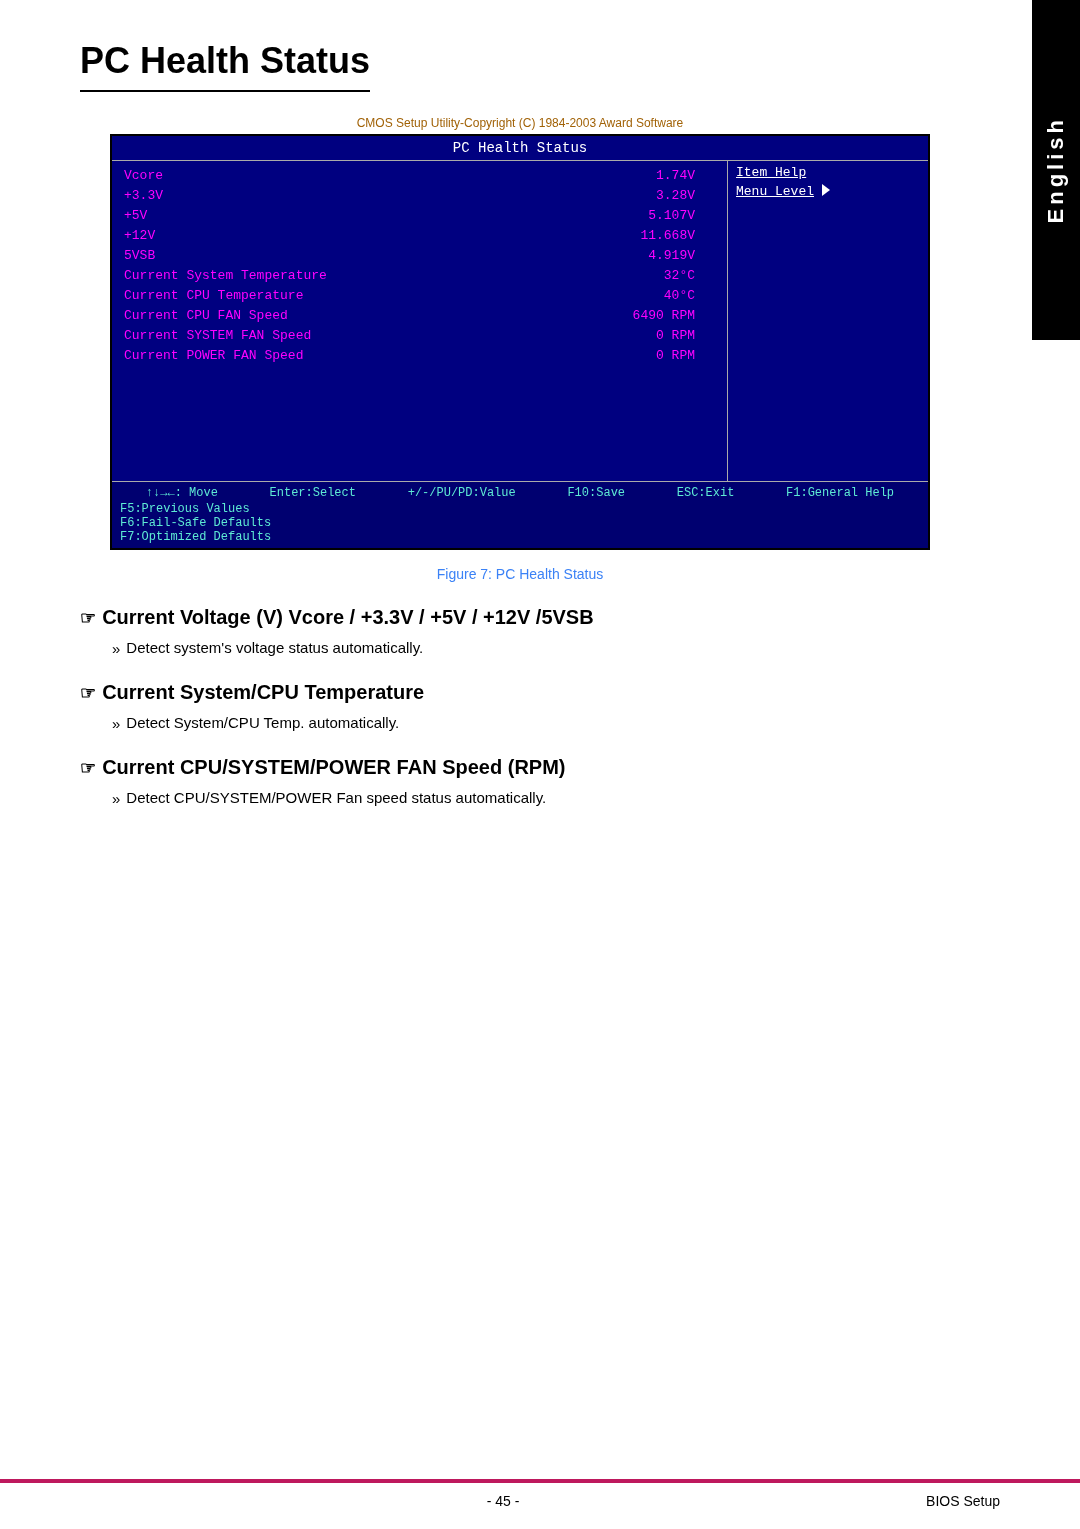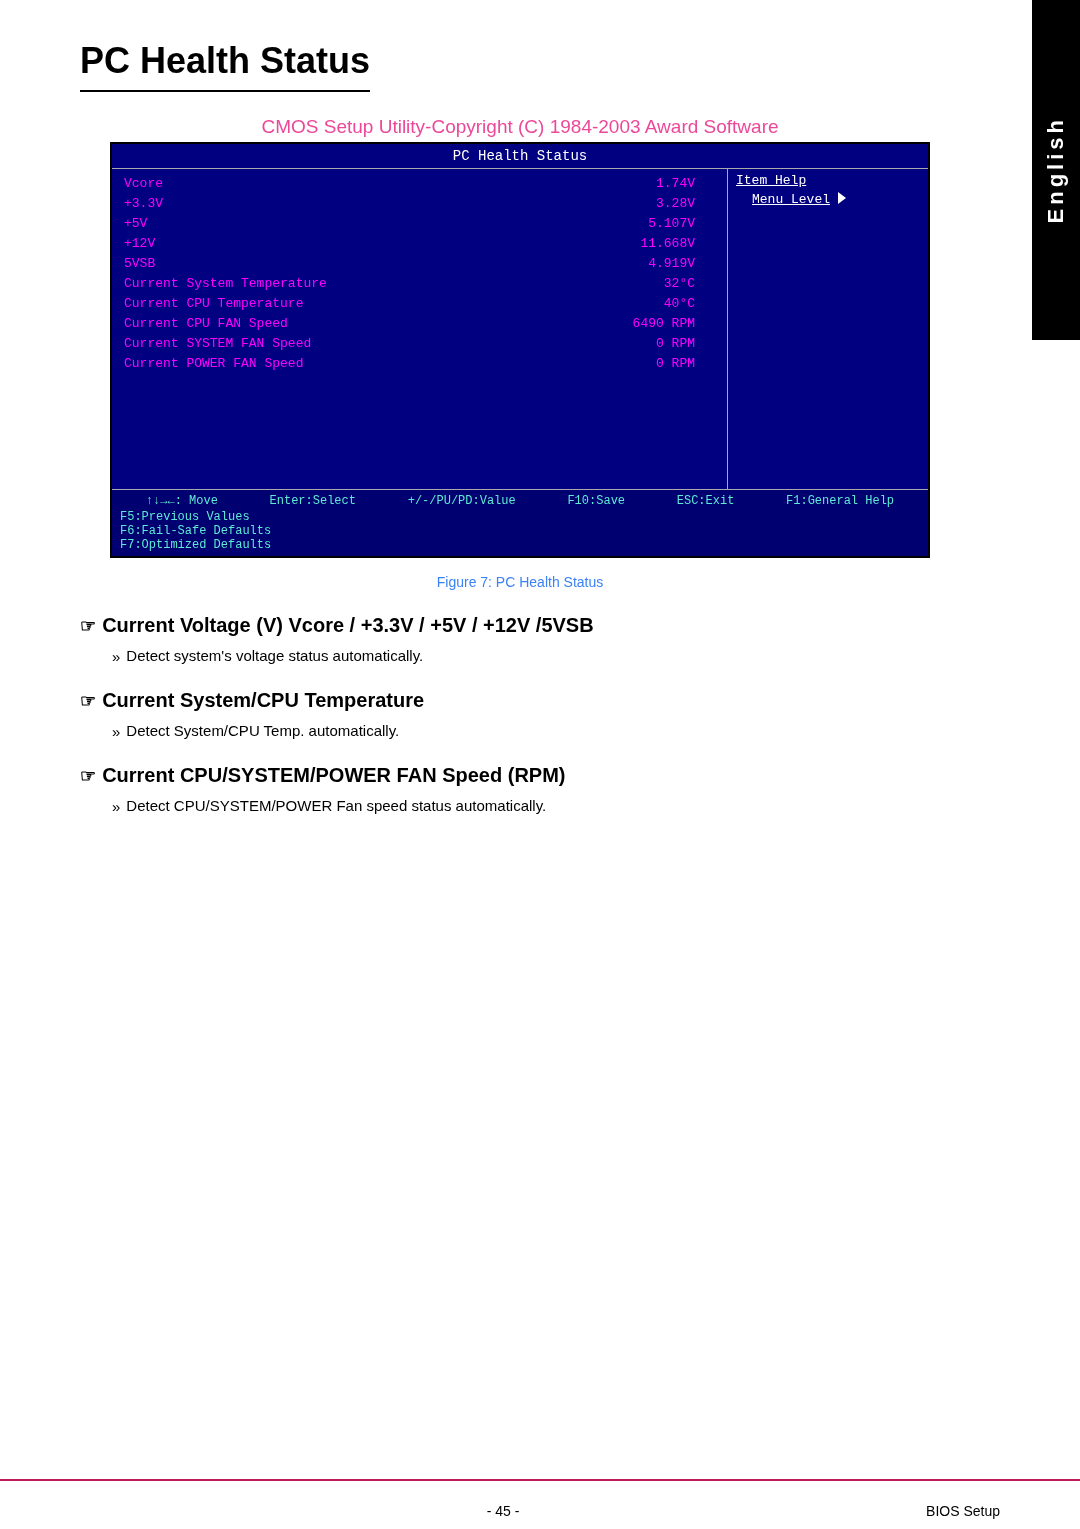--- a/index.html
+++ b/index.html
@@ -55,23 +55,23 @@
     }
 
     
     .bios-container {
       margin: 0 auto 16px auto;
       max-width: 820px;
     }
 
     .bios-copyright {
       text-align: center;
-      font-size: 19px;
+      font-size: 12px;
       margin-bottom: 4px;
-      color: #ec4899;
+      color: #a16207;
     }
 
     .bios-screen {
       border: 2px solid #000;
       background: #000080;
       color: #ffffff;
       font-family: 'Courier New', monospace;
       font-size: 14px;
     }
 
@@ -151,21 +151,20 @@
       font-size: 13px;
       margin-bottom: 4px;
     }
 
     .bios-help-menu {
       color: #ffffff;
       font-size: 13px;
       display: flex;
       align-items: flex-start;
       gap: 8px;
-      margin-left: 16px;
     }
 
     .arrow-right {
       display: inline-block;
       width: 0;
       height: 0;
       border-top: 6px solid transparent;
       border-bottom: 6px solid transparent;
       border-left: 8px solid #ffffff;
     }
@@ -211,24 +210,24 @@
       flex-shrink: 0;
       margin-top: 1px;
     }
 
     
     .footer-bar {
       position: absolute;
       bottom: 0;
       left: 0;
       right: 0;
-      border-top: 2px solid #be185d;
+      border-top: 4px solid #be185d;
       display: flex;
       justify-content: space-between;
-      align-items: flex-end;
+      align-items: flex-start;
       padding: 10px 80px;
       height: 50px;
     }
 
     .footer-left {
       font-size: 14px;
       color: #000;
     }
 
     .footer-center {

